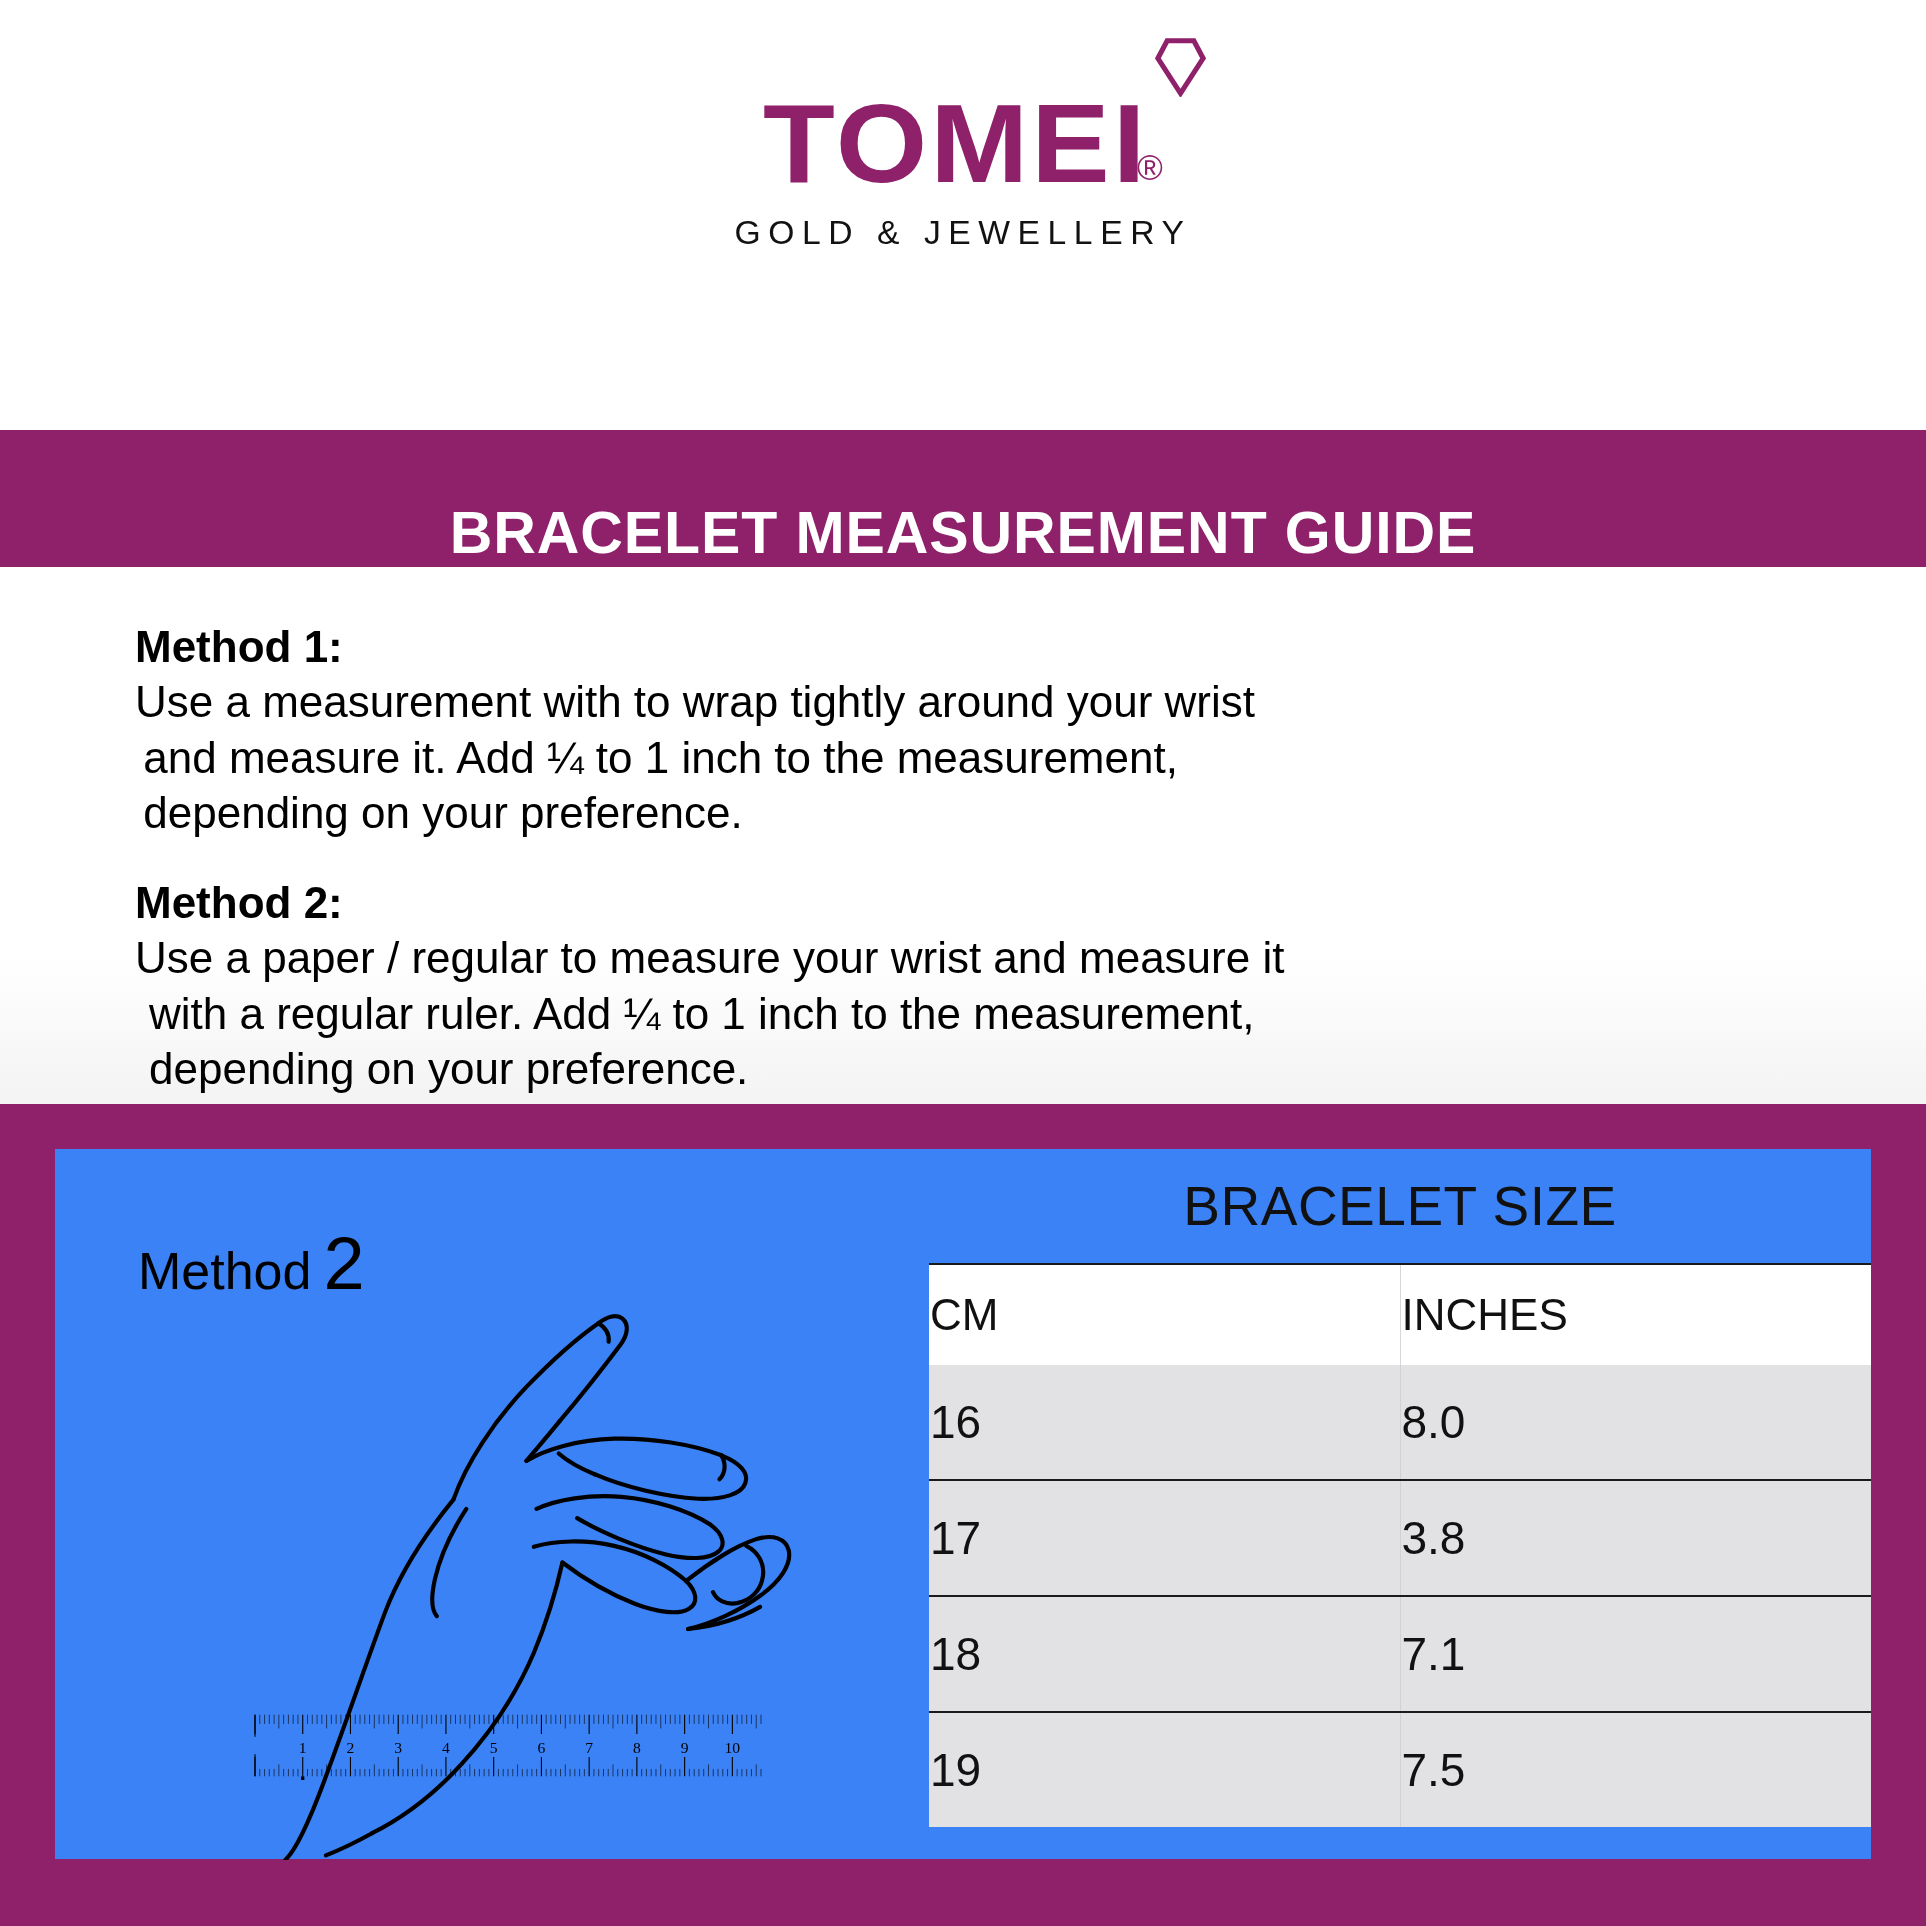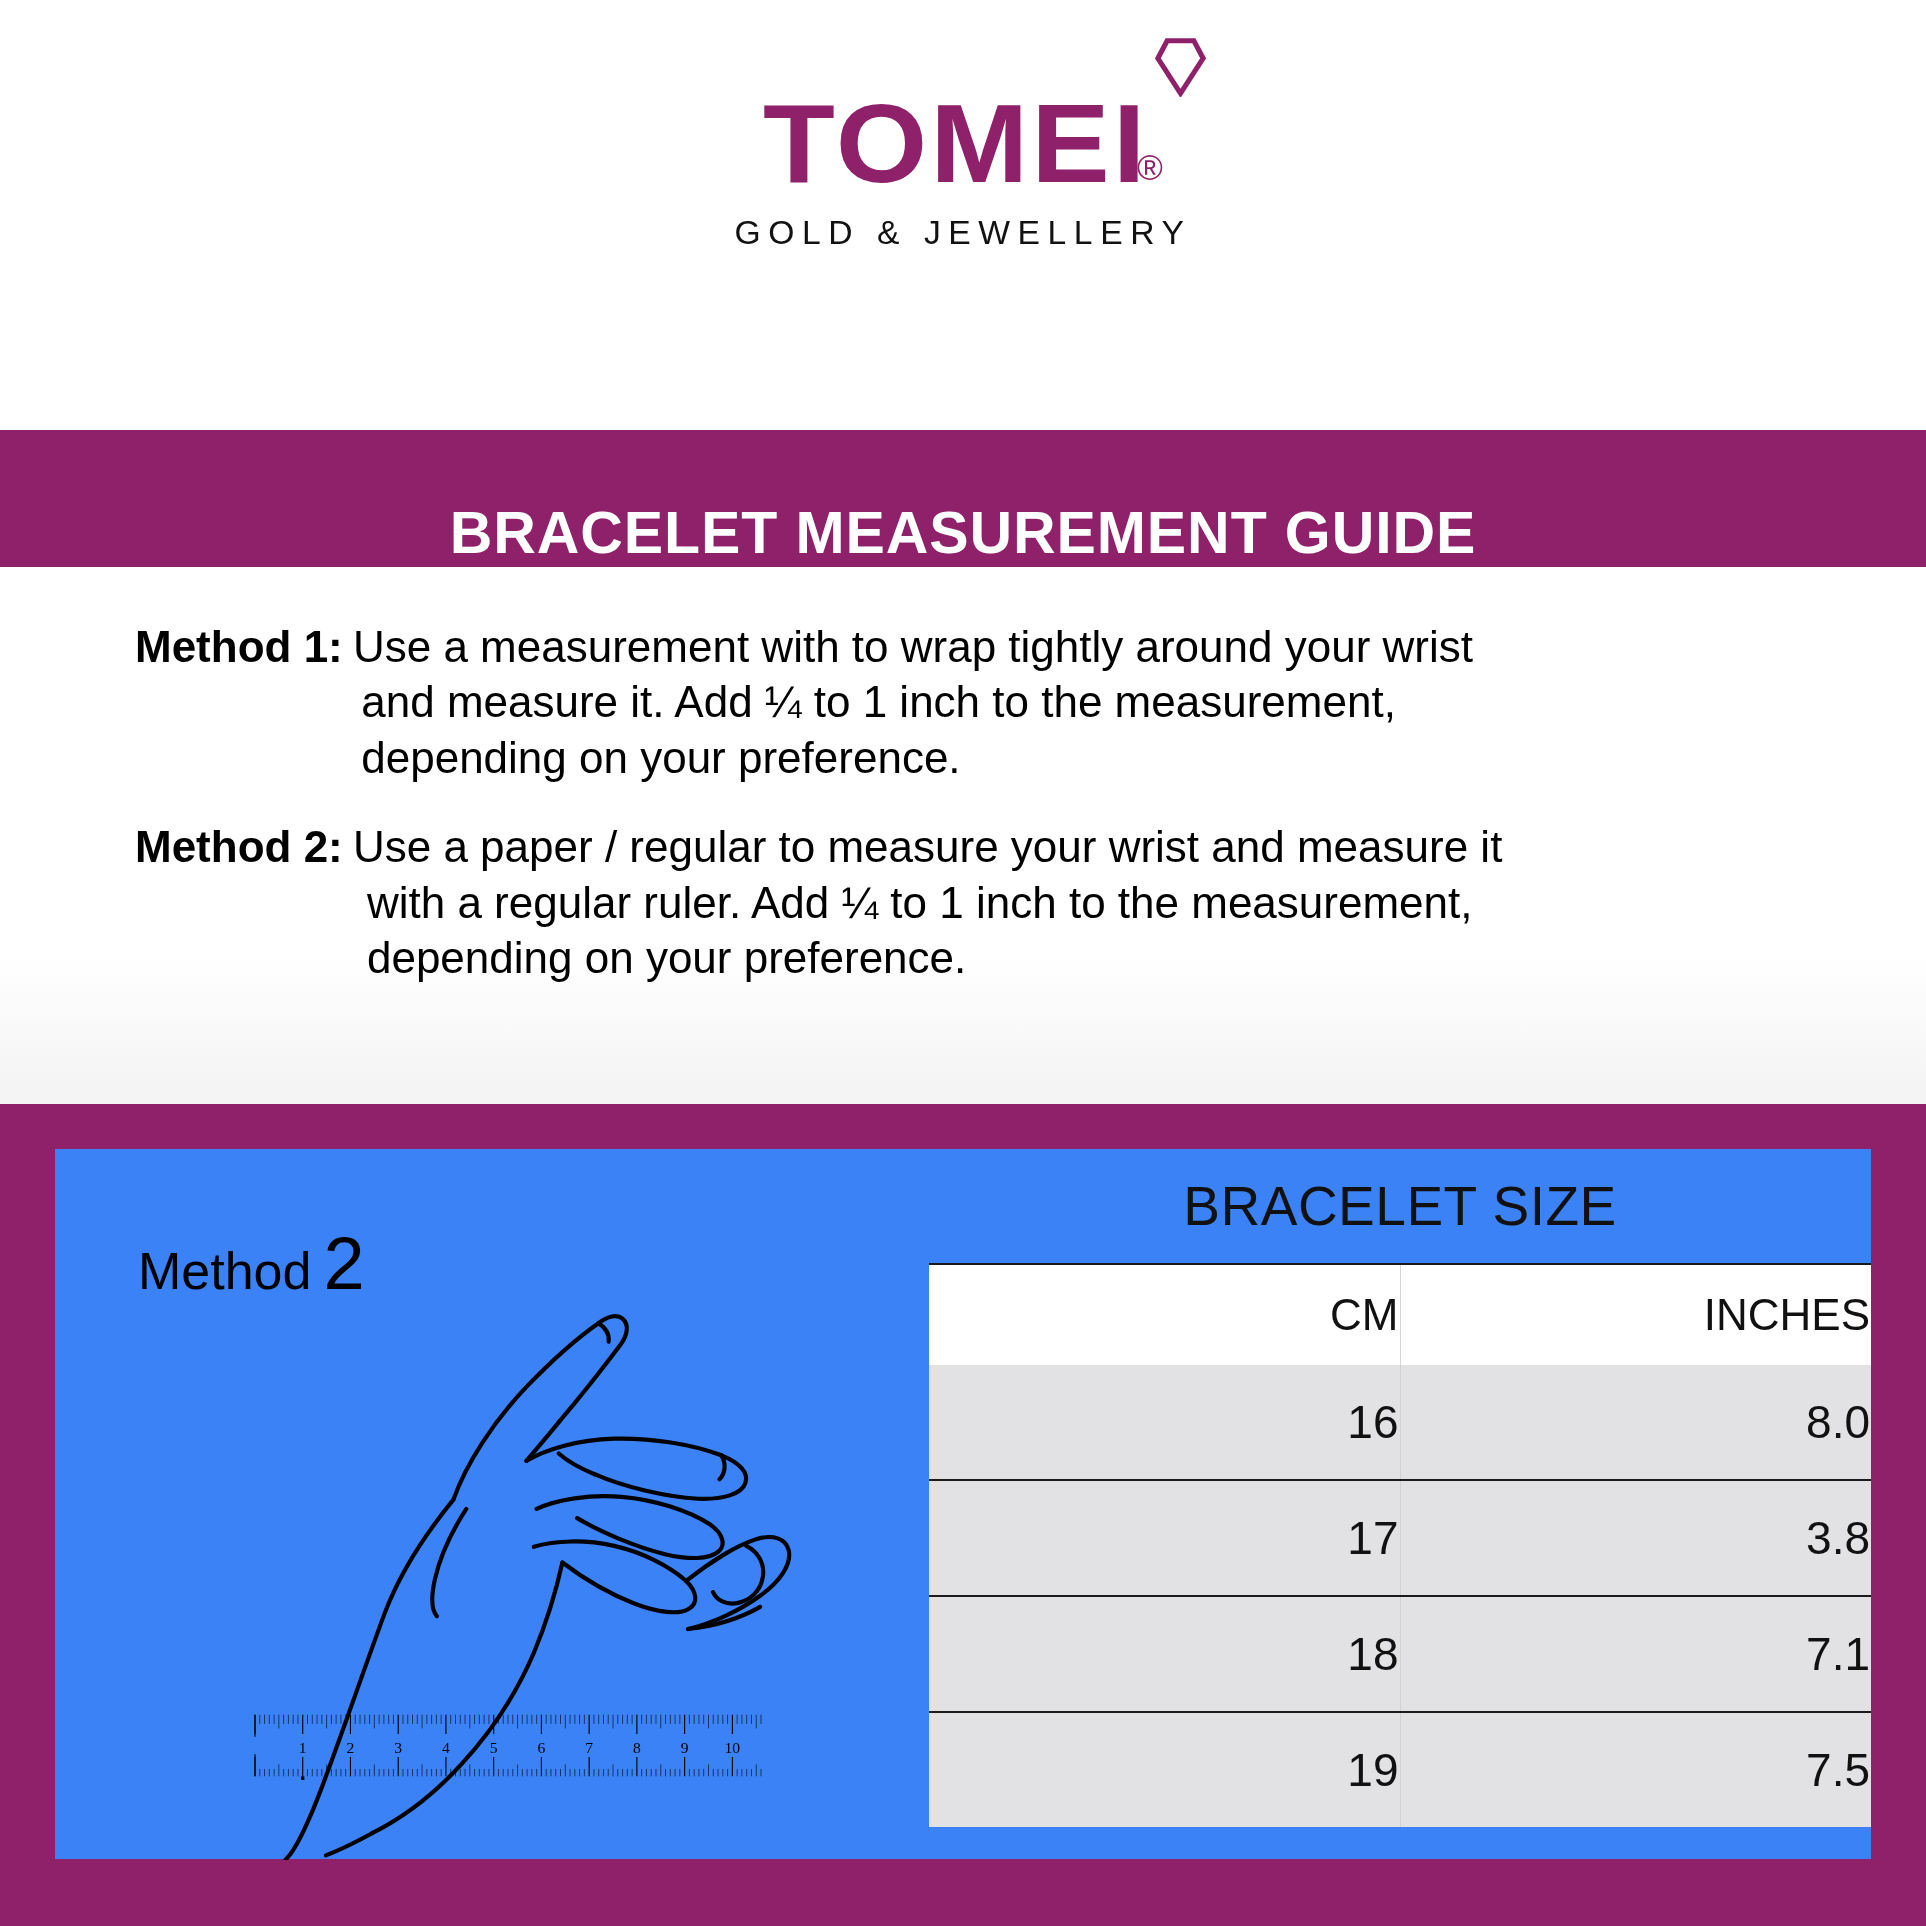--- a/index.html
+++ b/index.html
@@ -68,20 +68,21 @@
     position:absolute;left:0;top:567px;width:1926px;height:538px;
     background:linear-gradient(to bottom,#ffffff 0%,#ffffff 72%,#f3f3f4 100%);
     padding-top:52px;
     box-sizing:border-box;
   }
   .method{
     display:flex;
     padding-left:135px;
     padding-right:83px;
     margin-bottom:34px;
+    flex-direction:column;
   }
   .method-label{
     font-size:44px;
     font-weight:700;
     color:#000;
     white-space:nowrap;
     line-height:1.26;
     flex:0 0 auto;
     padding-right:10.2px;
   }
@@ -120,21 +121,21 @@
   .hand-svg{position:absolute;left:106px;top:55px;width:740px;height:656px;}
 
   
   .tbl-title{
     height:114px;
     display:flex;align-items:center;justify-content:center;
     font-size:55px;font-weight:400;color:#111;letter-spacing:0.5px;
   }
   .tbl{width:100%;border-collapse:collapse;table-layout:fixed;}
   .tbl th,.tbl td{
-    text-align:right;
+    text-align:left;
     font-weight:400;
     color:#111;
     border-left:none;border-right:none;
   }
   .tbl thead th{
     height:98px;
     font-size:44px;
     border-top:2.8px solid #1a1a1a;
     background:#ffffff;
   }

